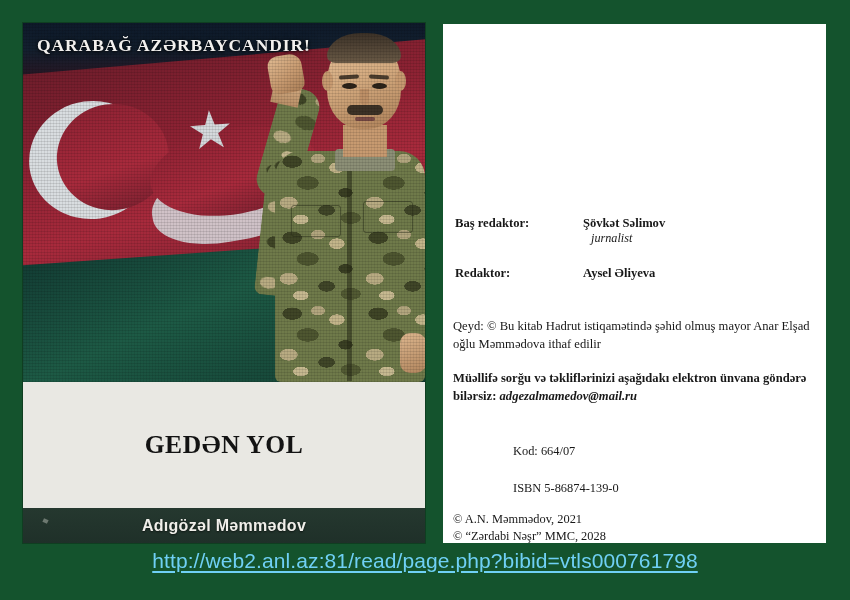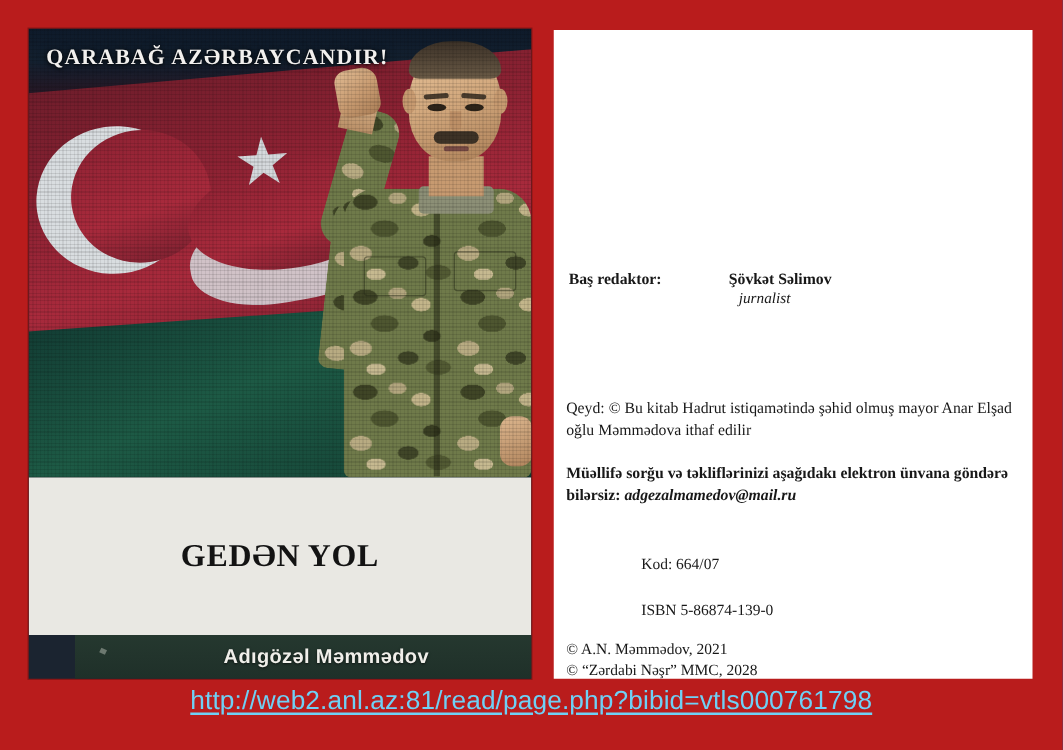--- a/index.html
+++ b/index.html
@@ -11,21 +11,21 @@
     height: 600px;
     overflow: hidden;
     background: #0a5caa;
     font-family: "Liberation Serif", serif;
   }
 
   #slide {
     position: relative;
     width: 850px;
     height: 600px;
-    background: #b91c1c;
+    background: #14532d;
   }
 
   
   .book-cover {
     position: absolute;
     left: 23px;
     top: 23px;
     width: 402px;
     height: 520px;
     overflow: hidden;
@@ -281,21 +281,20 @@
   .cover-author-band {
     position: absolute;
     left: 0;
     top: 485px;
     width: 402px;
     height: 35px;
     background: linear-gradient(#25382f, #1f3029);
     display: flex;
     align-items: center;
     justify-content: center;
-    margin-left: 37px;
   }
   .cover-author {
     color: #f0efea;
     font-family: "Liberation Sans", sans-serif;
     font-weight: bold;
     font-size: 16px;
     letter-spacing: 0.3px;
     text-shadow: 0 1px 2px rgba(0,0,0,0.6);
     white-space: nowrap;
   }
@@ -484,20 +483,26 @@
         <div class="credit-row">
           <div class="credit-label">Baş redaktor:</div>
           <div>
             <div class="credit-value">Şövkət Səlimov</div>
             <div class="credit-sub">jurnalist</div>
           </div>
         </div>
 
         <div class="credit-gap"></div>
 
+        <div class="credit-row">
+          <div class="credit-label">Redaktor:</div>
+          <div>
+            <div class="credit-value">Aysel Əliyeva</div>
+          </div>
+        </div>
       </div>
 
       <div class="blk-note">Qeyd: © Bu kitab Hadrut istiqamətində şəhid olmuş mayor Anar Elşad oğlu Məmmədova ithaf edilir</div>
 
       <div class="blk-contact">
         <span>Müəllifə sorğu və təkliflərinizi aşağıdakı elektron ünvana göndərə bilərsiz:</span>
         <i>adgezalmamedov@mail.ru</i>
       </div>
 
       <div class="blk-codes">

